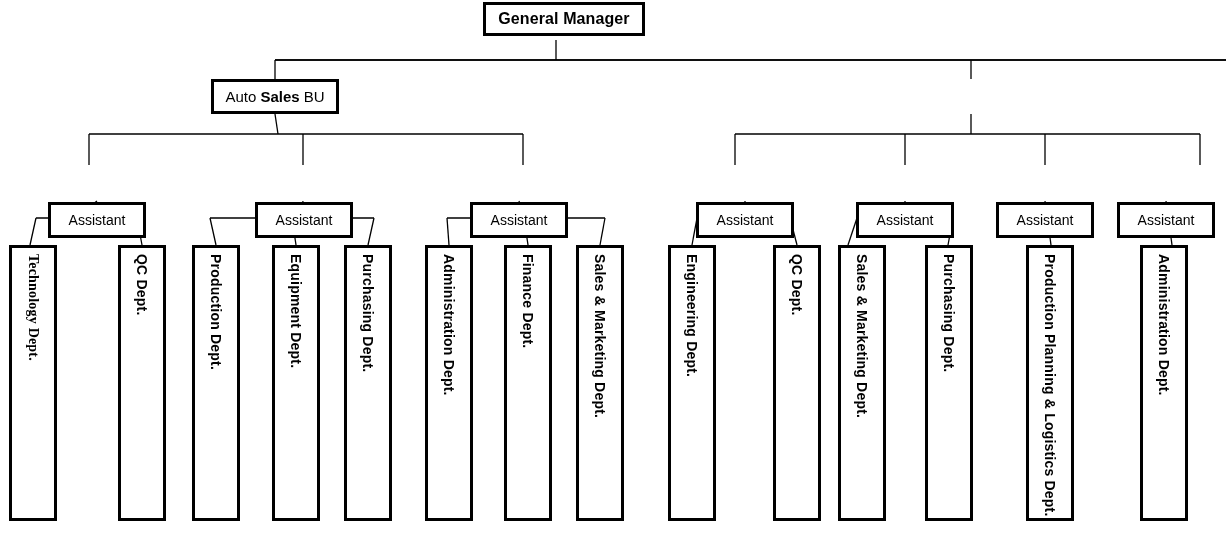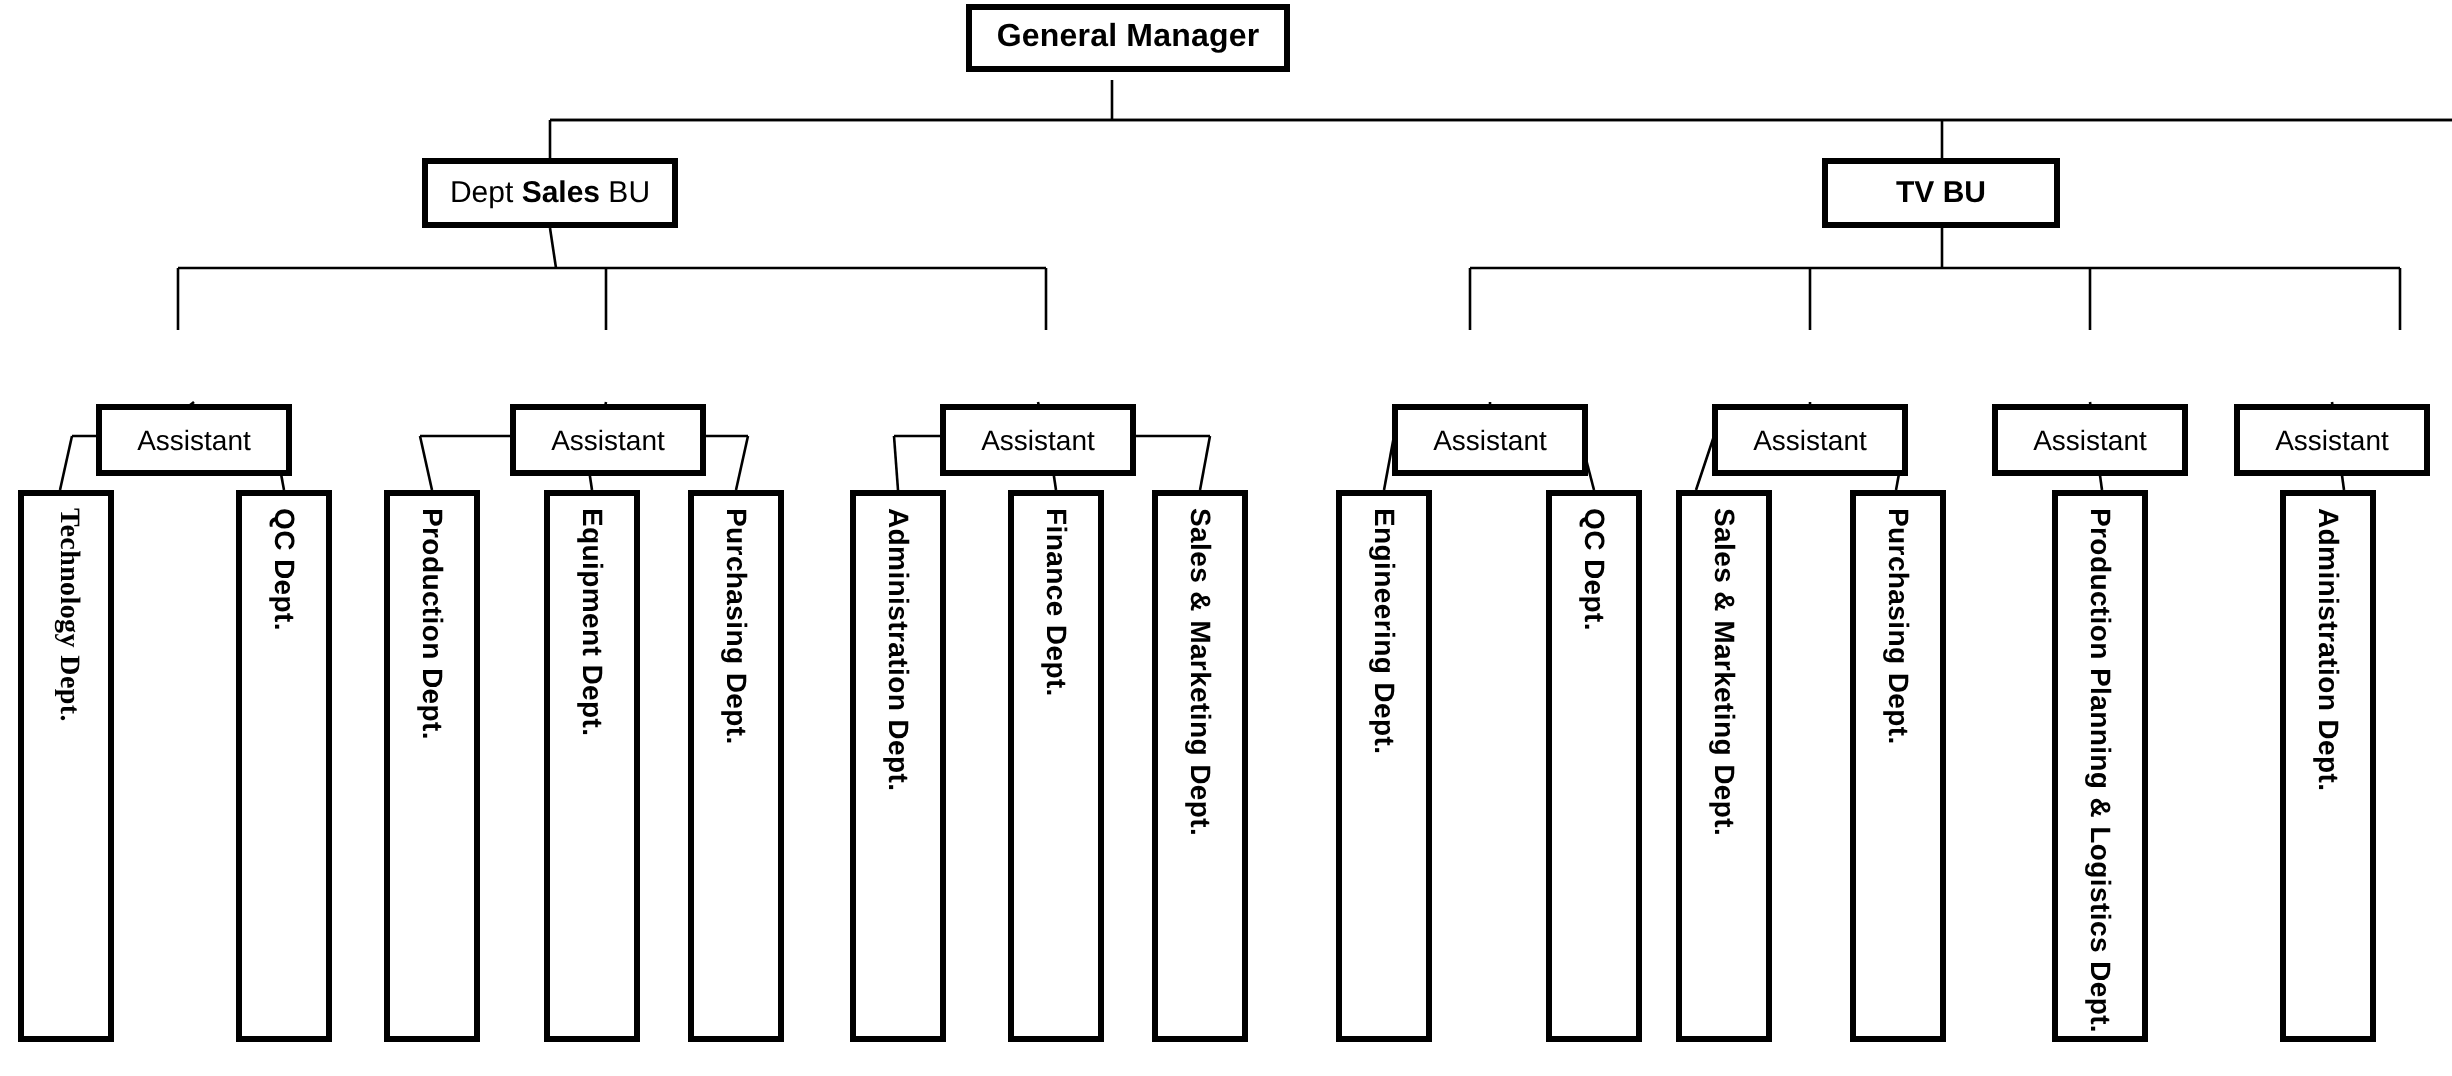--- a/index.html
+++ b/index.html
@@ -138,26 +138,23 @@
 
       <path d="M 1166 201 L 1172 245"></path>
     </g>
   </svg>
 
   <div class="node node-gm" style="left:483px; top:2px; width:162px; height:34px;">
     <span class="node-label">General Manager</span>
   </div>
 
   <div class="node node-bu" style="left:211px; top:79px; width:128px; height:35px;">
-    <span class="node-label"><span class="lbl-light">Dept </span><span>Sales</span><span class="lbl-light"> BU</span></span>
-  </div>
-
-  <div class="node node-bu" style="left:911px; top:79px; width:119px; height:35px;">
-    <span class="node-label">TV BU</span>
-  </div>
+    <span class="node-label"><span class="lbl-light">Auto </span><span>Sales</span><span class="lbl-light"> BU</span></span>
+  </div>
+
 
   <div class="node node-assistant" style="left:48px; top:165px; width:98px; height:36px;">
     <span class="node-label">Assistant</span>
   </div>
   <div class="node node-assistant" style="left:255px; top:165px; width:98px; height:36px;">
     <span class="node-label">Assistant</span>
   </div>
   <div class="node node-assistant" style="left:470px; top:165px; width:98px; height:36px;">
     <span class="node-label">Assistant</span>
   </div>

